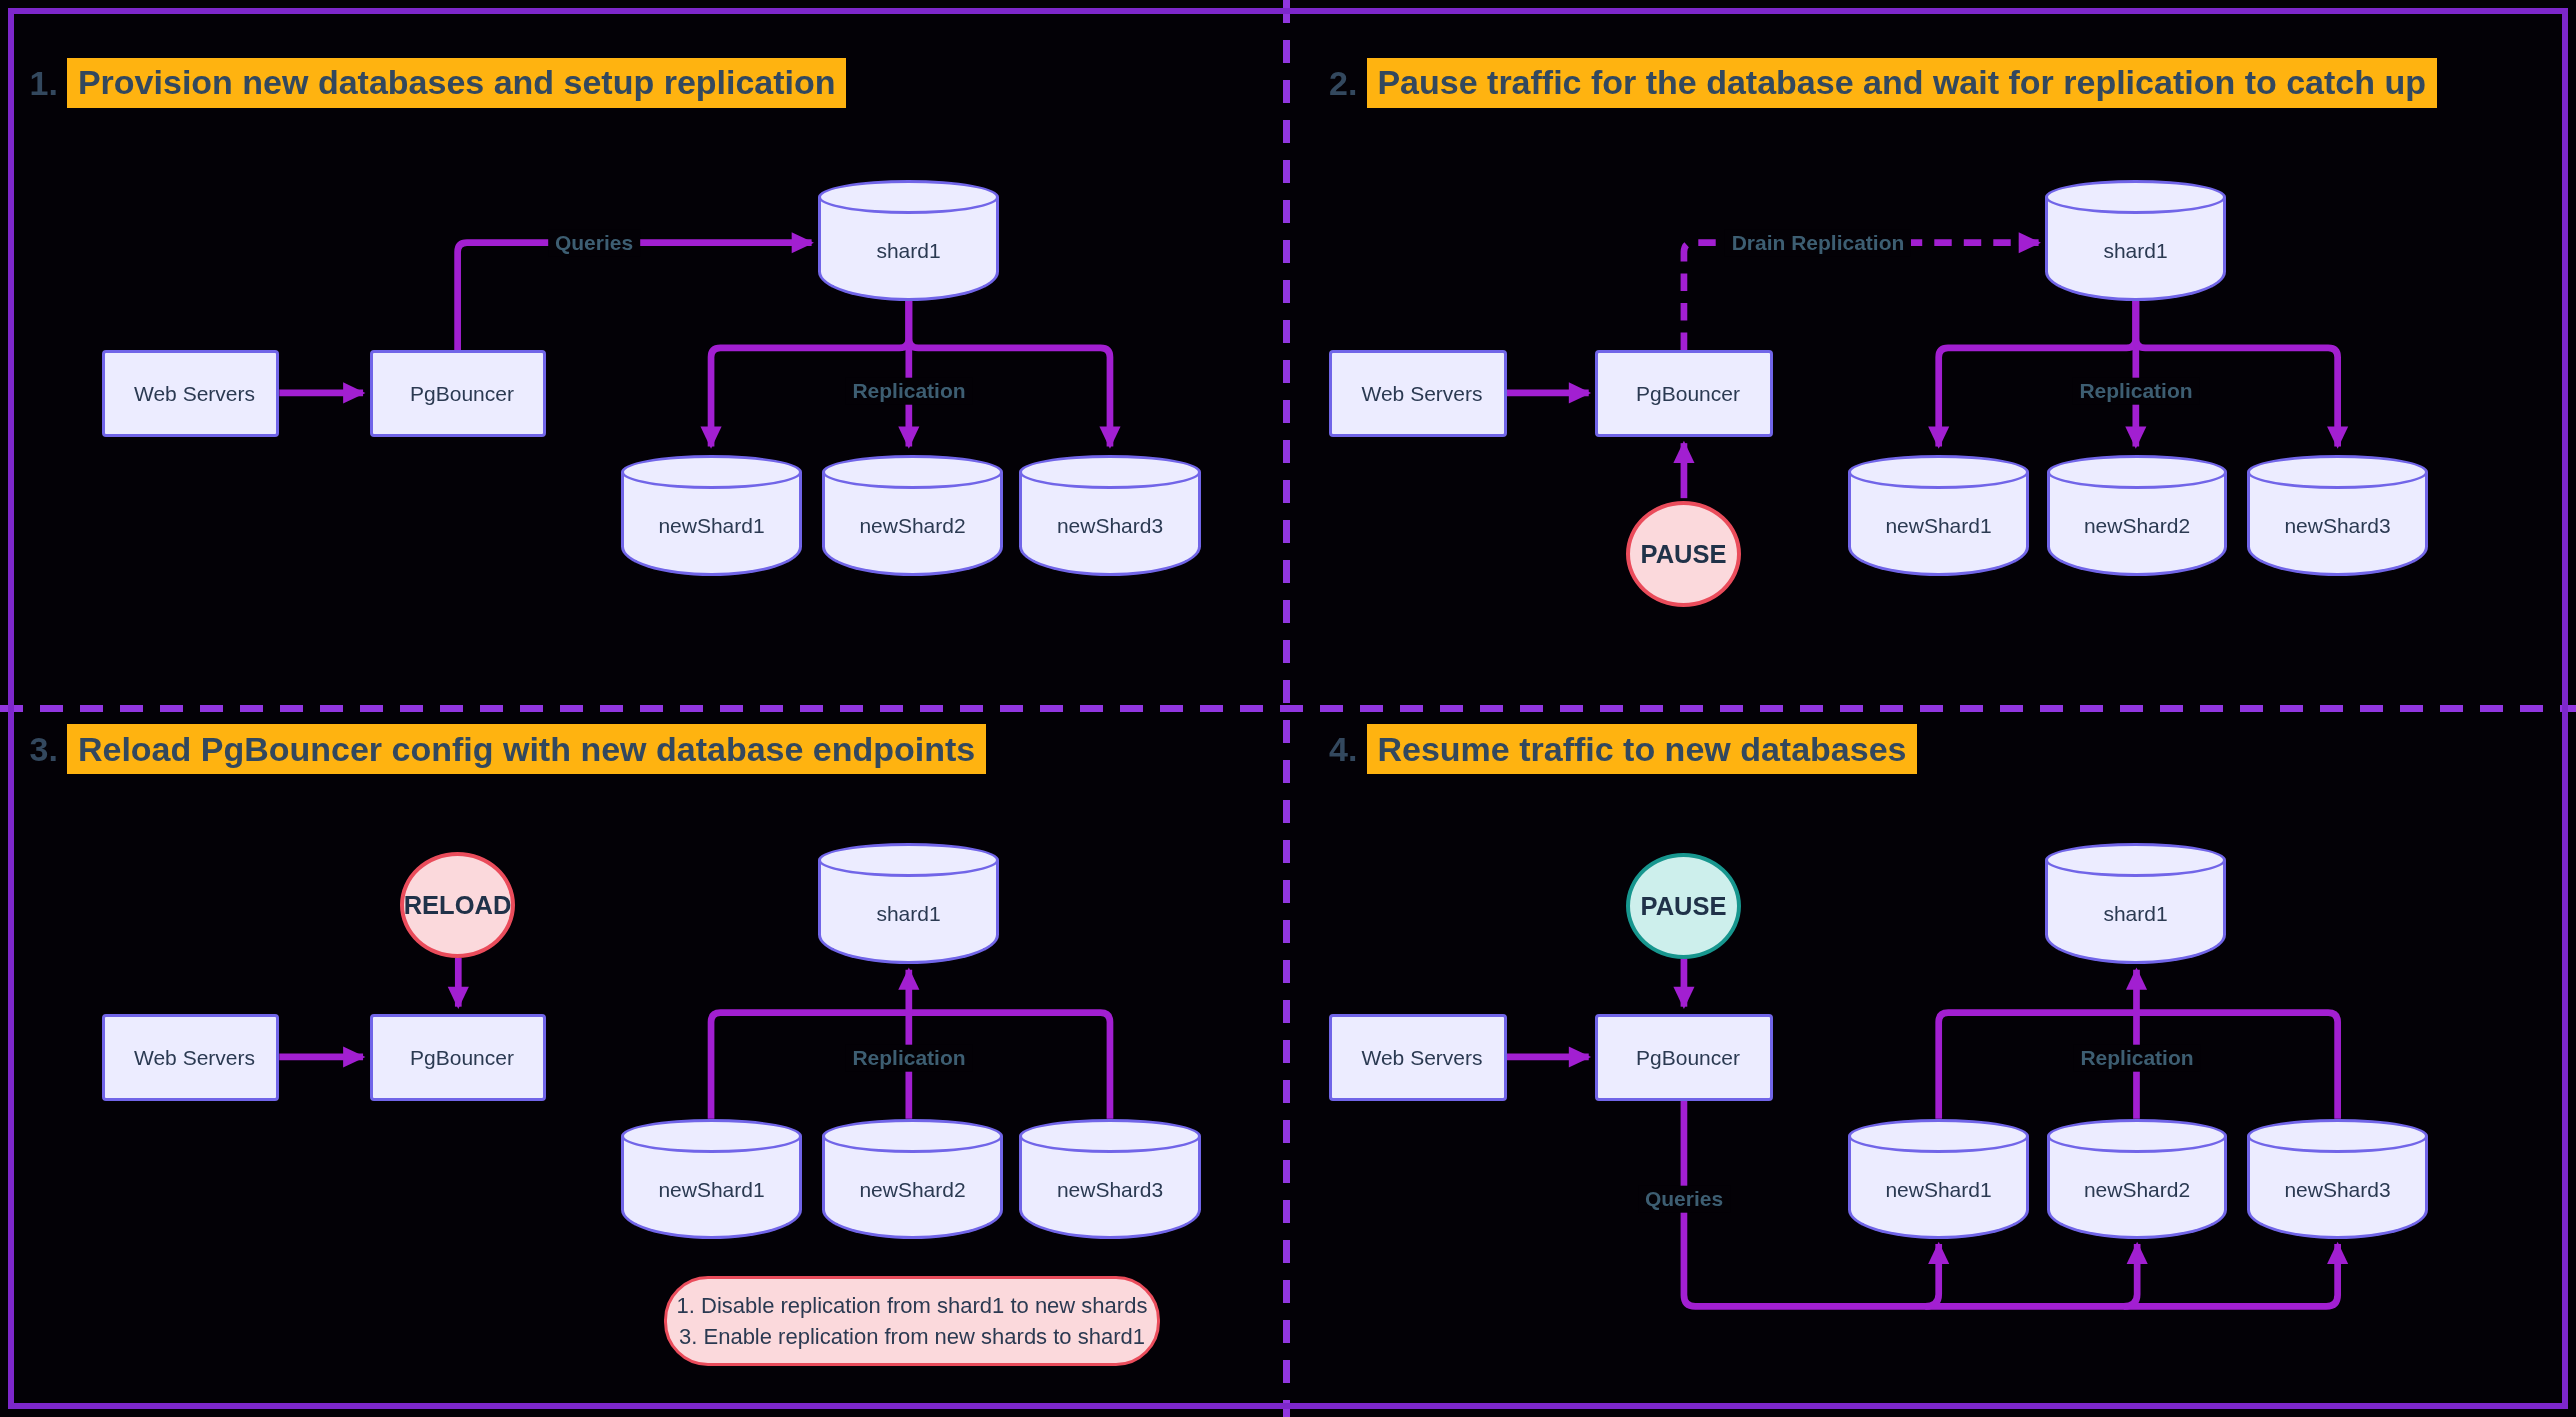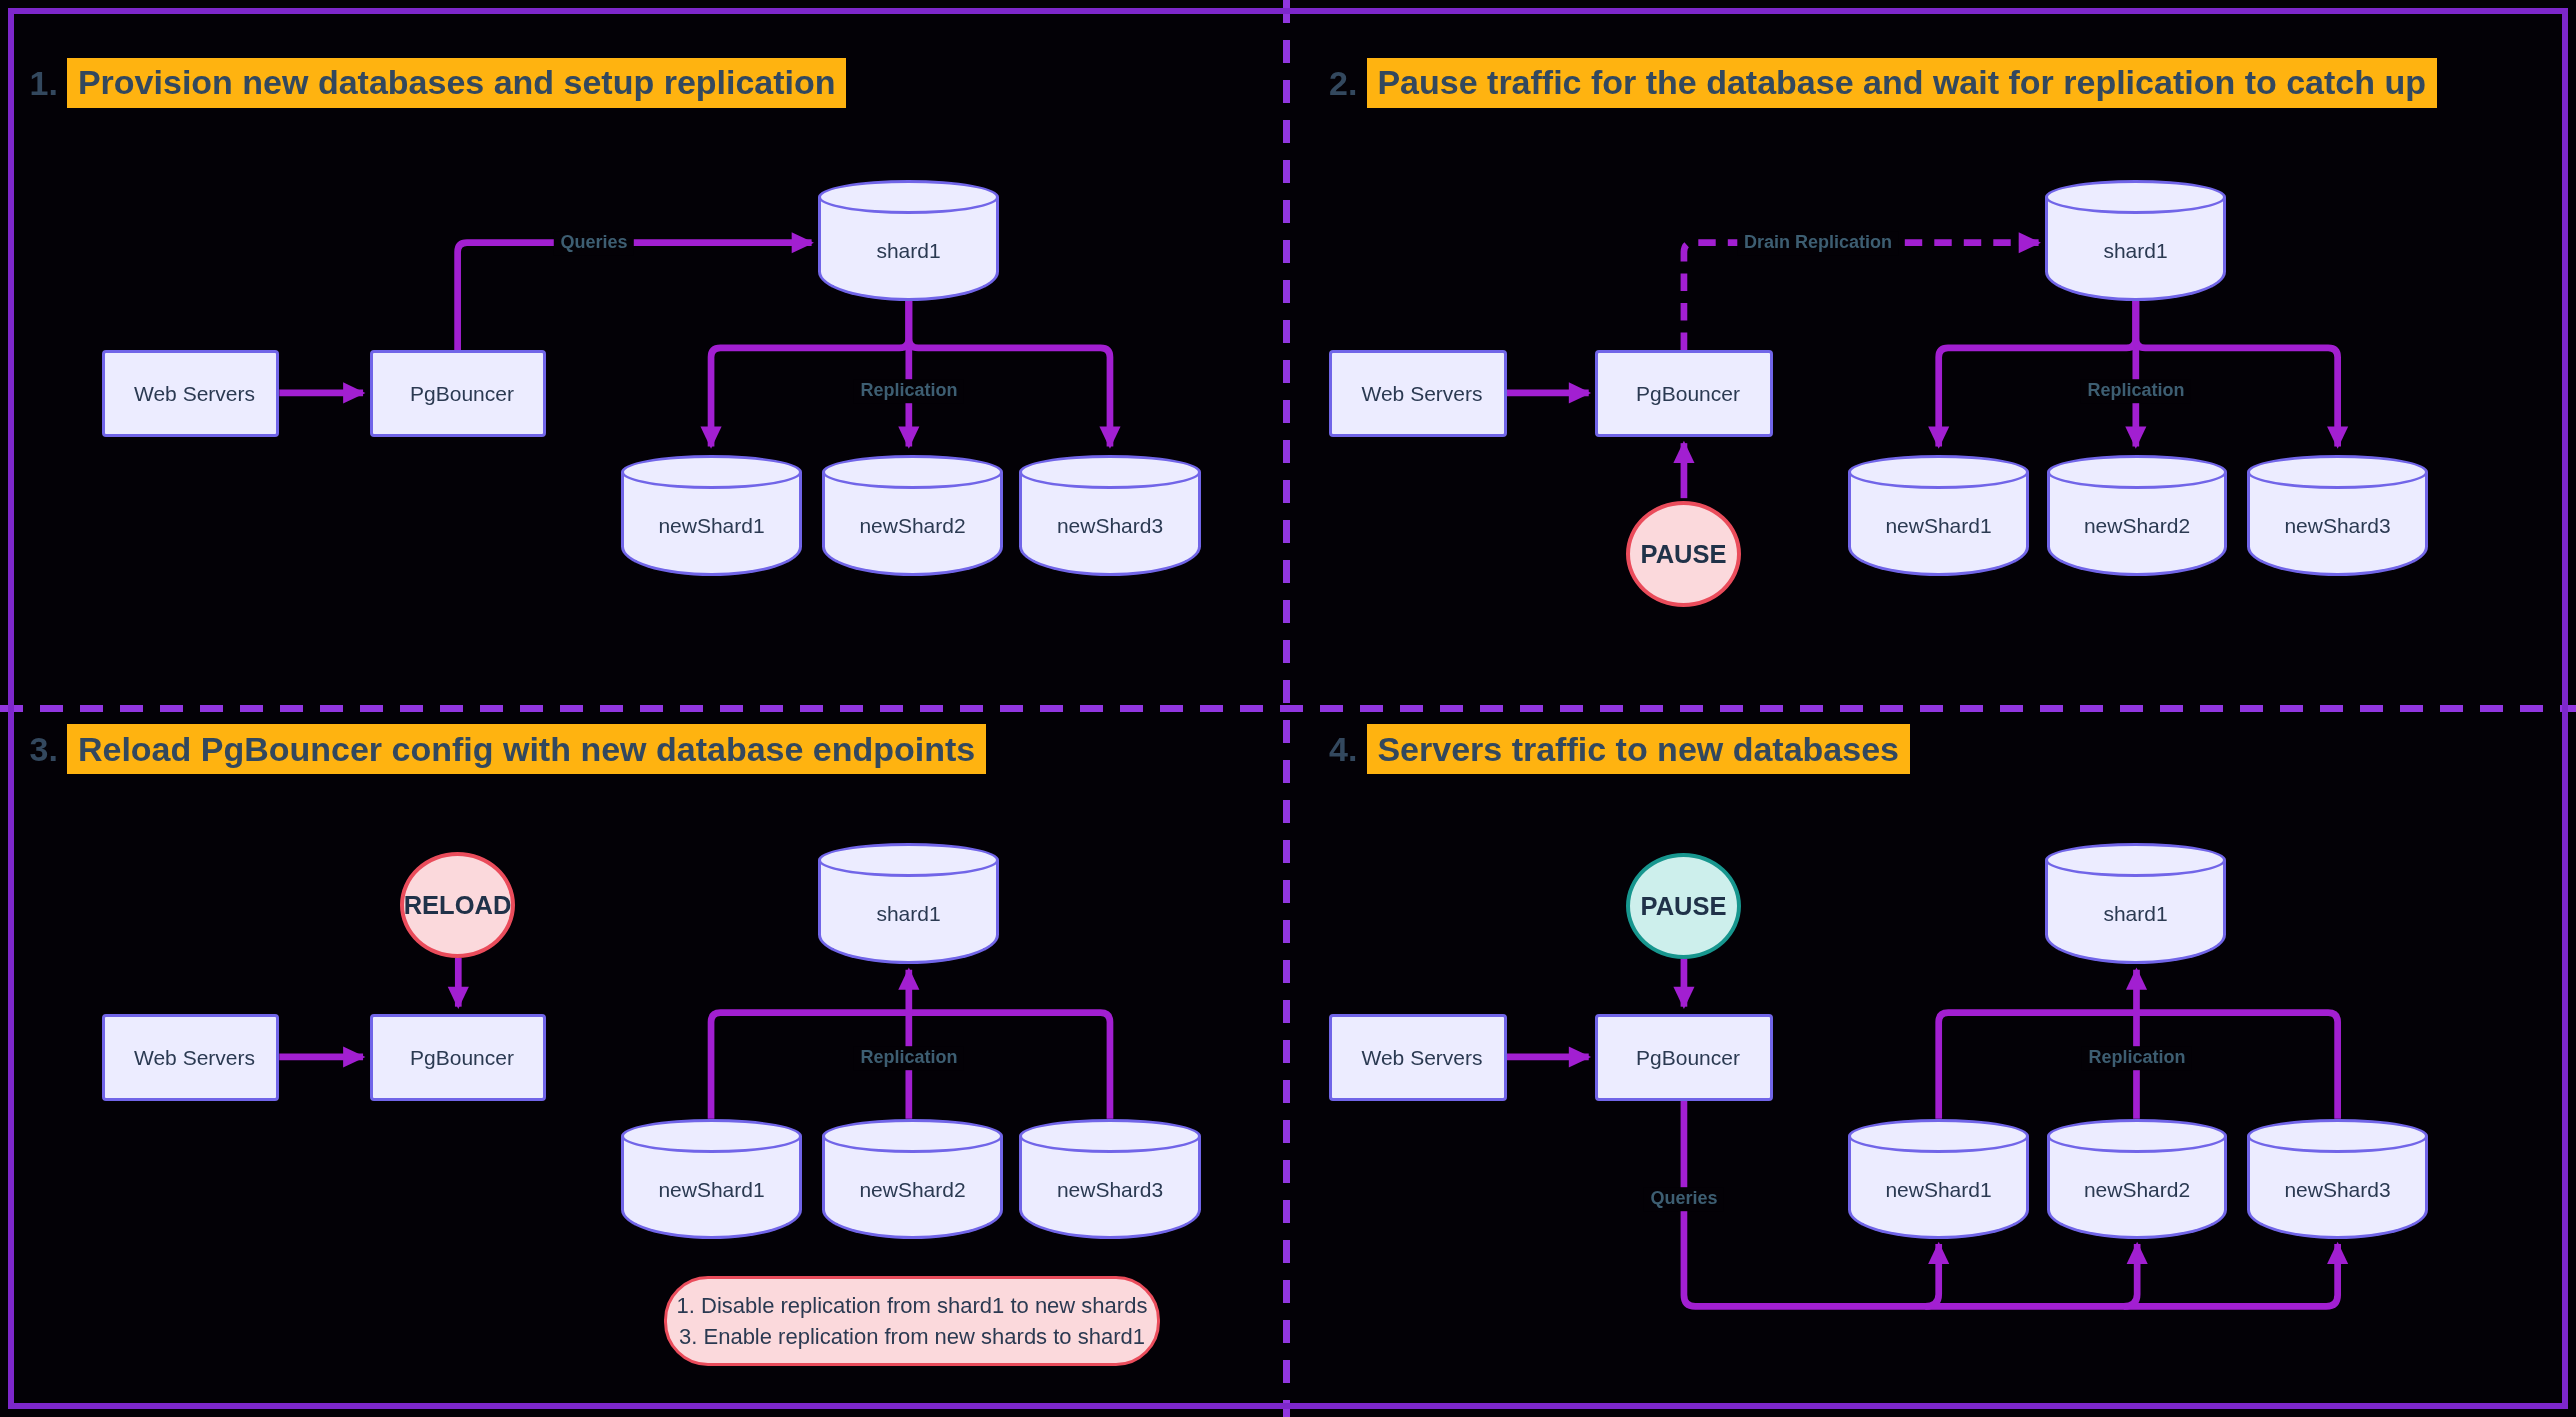--- a/index.html
+++ b/index.html
@@ -47,21 +47,21 @@
   .cyl-top{position:absolute;left:0;right:0;top:0;height:34px;background:var(--node-fill);
     border:3.4px solid var(--node-border);border-radius:50%;}
   .cyl-label{position:absolute;left:0;right:0;top:59px;text-align:center;
     font-size:21px;color:var(--node-text);}
   .circle-node{position:absolute;width:115px;height:106px;border-radius:50%;
     display:flex;align-items:center;justify-content:center;
     font-weight:bold;font-size:25.5px;color:var(--circle-text);z-index:3;}
   .alert{background:var(--alert-fill);border:4.7px solid var(--alert-border);}
   .ok{background:var(--ok-fill);border:4.7px solid var(--ok-border);}
   .edge-label{position:absolute;transform:translate(-50%,-50%);white-space:nowrap;
-    font-weight:bold;font-size:18px;color:var(--edge-label);
+    font-weight:bold;font-size:21px;color:var(--edge-label);
     background:var(--page-bg);padding:1.3px 6.7px;z-index:4;}
   .note{position:absolute;background:var(--alert-fill);border:3.4px solid var(--alert-border);
     border-radius:44px;display:flex;flex-direction:column;align-items:center;justify-content:center;
     font-size:22px;line-height:1.42;color:var(--node-text);z-index:3;margin-top:23px;}
 </style>
 </head>
 <body>
 
 <svg width="0" height="0" style="position:absolute">
   <defs>
@@ -215,21 +215,21 @@
       <path class="edge" d="M326,519 L448,519" marker-end="url(#ah)"></path>
       <path class="edge" d="M970,611 L970,467 Q970,453 984,453 L1265,453"></path>
       <path class="edge" d="M1565,611 L1565,467 Q1565,453 1551,453 L1265,453"></path>
       <path class="edge" d="M1265,611 L1265,389" marker-end="url(#ah)"></path>
       <path class="edge" d="M590,584 L590,874 Q590,891 607,891 L1548,891 Q1565,891 1565,874 L1565,798" marker-end="url(#ah)"></path>
       <path class="edge" d="M950,891 Q970,891 970,873 L970,798" marker-end="url(#ah)"></path>
       <path class="edge" d="M1246,891 Q1266,891 1266,873 L1266,798" marker-end="url(#ah)"></path>
     </svg>
     <div class="title-row" style="left:41px;top:15.4px;">
       <span class="title-num">4.</span>
-      <span class="title-chip">Servers traffic to new databases</span>
+      <span class="title-chip">Resume traffic to new databases</span>
     </div>
     <div class="circle-node ok" style="left:338px;top:144px;">
       <span>PAUSE</span>
     </div>
     <div class="rect-node" style="left:41px;top:305px;width:178px;height:87px;">
       <span>Web Servers</span>
     </div>
     <div class="rect-node" style="left:307px;top:305px;width:178px;height:87px;">
       <span>PgBouncer</span>
     </div>

